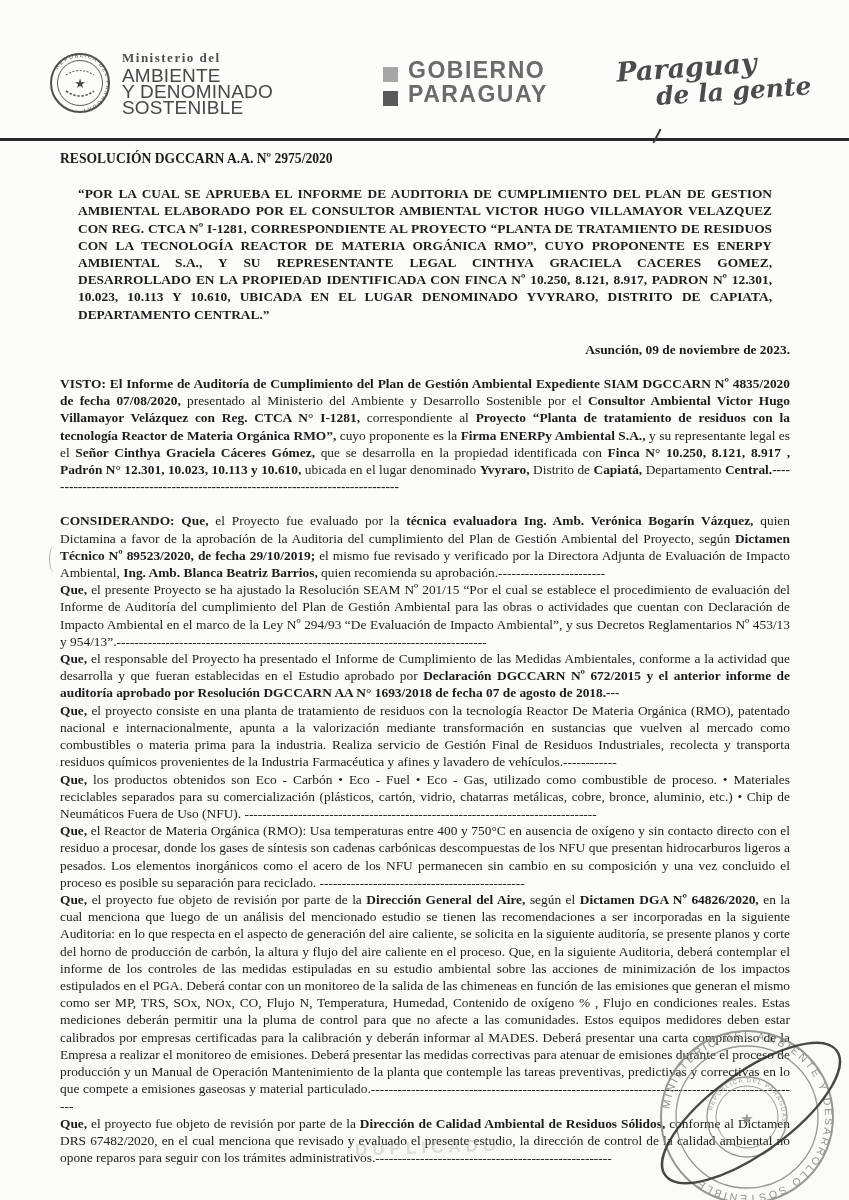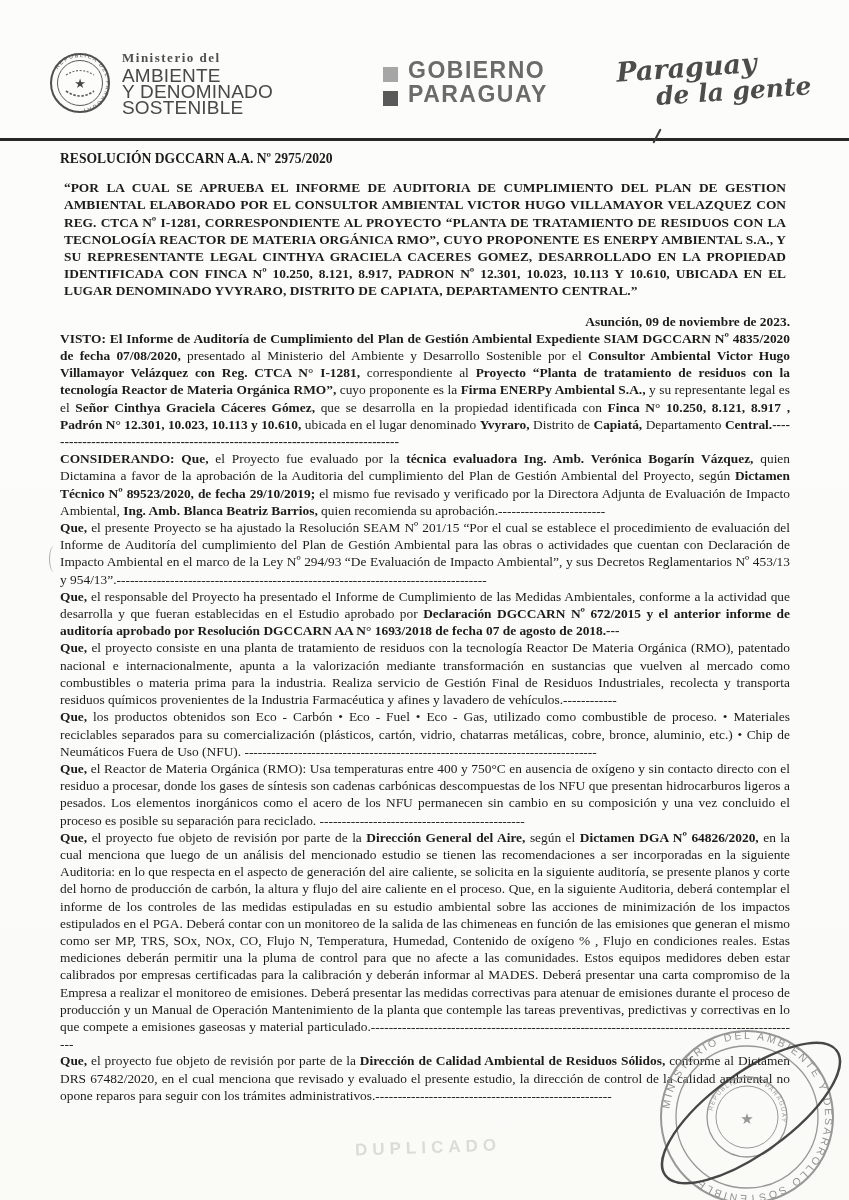--- a/index.html
+++ b/index.html
@@ -23,25 +23,25 @@
   .gov-sq.dark{background:#595959;margin-top:2px;}
   .gov-text{font-size:23px;font-weight:bold;letter-spacing:1.5px;color:#6b6b6b;}
   .slogan{margin-left:auto;margin-top:2px;font-family:"DejaVu Serif",serif;font-style:italic;font-weight:bold;color:#4c4c4c;transform:rotate(-4deg);}
   .slogan-l1{font-size:27px;line-height:28px;}
   .slogan-l2{font-size:25px;line-height:26px;margin-left:38px;}
   .header-rule{position:absolute;top:138px;left:0;right:0;height:3px;background:#161616;opacity:.92;}
   
   .doc{position:absolute;left:60px;right:59px;top:150px;font-size:13.4px;line-height:17.2px;text-align:justify;}
   .b{font-weight:bold;}
   .res-title{text-align:left;font-weight:bold;margin:0 0 12px 0;font-size:13.6px;}
-  .subject{font-weight:bold;margin:4px;}
+  .subject{font-weight:bold;margin:18px;}
   .page-ind{text-align:center;font-weight:bold;margin:1px 0 0 0;}
   .dateline{text-align:right;font-weight:bold;margin:13px 0 0 0;}
   .para{margin:0;}
-  .para.gap{}
+  .para.gap{margin-top:17px;}
   
   .stamp{position:absolute;right:-20px;bottom:-32px;width:240px;height:235px;opacity:.88;}
   
   .watermark{position:absolute;left:355px;top:1138px;transform:rotate(-2deg);
     font-family:"Liberation Sans",sans-serif;font-size:17px;font-weight:bold;
     letter-spacing:5px;color:rgba(168,168,162,.38);}
   .watermark-upper{position:absolute;left:378px;top:1104px;transform:rotate(-3deg);
     font-family:"Liberation Sans",sans-serif;font-size:22px;font-weight:bold;
     letter-spacing:3px;color:rgba(190,190,185,.25);}
   

